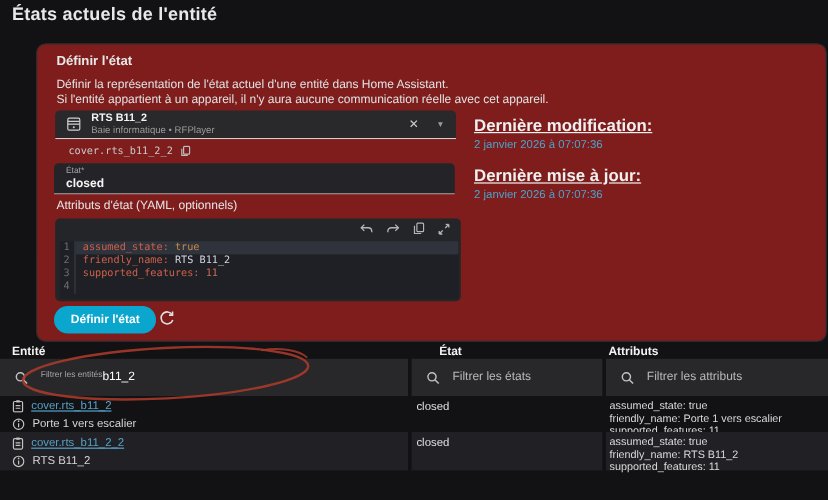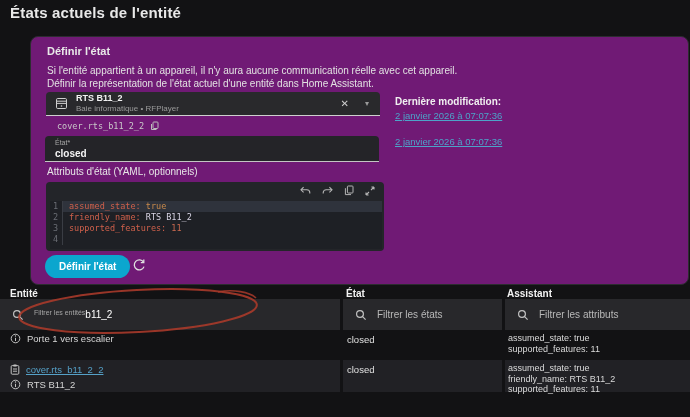--- a/index.html
+++ b/index.html
@@ -6,21 +6,21 @@
   html,body { margin:0; padding:0; }
   body {
     width:690px; height:417px; position:relative; overflow:hidden;
     background:#121214; color:#e8e8e8;
     font-family:"Liberation Sans", sans-serif;
   }
   .page-title { position:absolute; left:10px; top:4px; font-size:15px; font-weight:700; letter-spacing:.2px; }
 
   
   .card { position:absolute; left:30px; top:36px; width:659px; height:249px;
-          background:#701a75; border:1px solid #2c2c30; border-radius:8px; }
+          background:#7f1d1d; border:1px solid #2c2c30; border-radius:8px; }
   .card-title { position:absolute; left:16px; top:8px; font-size:11px; font-weight:700; }
   .desc { position:absolute; left:16px; top:27px; font-size:10px; line-height:13px; color:#e2e2e2; }
 
   .picker { position:absolute; left:15px; top:55px; width:334px; height:24px;
             background:#29292c; border-bottom:1px solid #cfcfcf; border-radius:4px 4px 0 0;
             display:flex; align-items:center; gap:8px; padding:0 9px; cursor:pointer; }
   .picker-texts { display:flex; flex-direction:column; }
   .picker-name { font-size:9px; font-weight:700; color:#f2f2f2; margin-bottom:2px; line-height:1; }
   .picker-sub  { font-size:8px; color:#9a9a9a; line-height:1; }
   .picker-clear { margin-left:auto; font-size:10px; color:#cfcfcf; }
@@ -47,31 +47,31 @@
   .ln { width:13px; flex:none; text-align:right; padding-right:4px; color:#6a6d74;
         border-right:1px solid #3a3d44; }
   .lc { flex:1; padding-left:6px; white-space:pre; color:#d8d8d8; }
   .cl.active .lc { background:#2f333c; }
   .yk { color:#cf604b; }
   .yv-bool { color:#c98a4b; }
   .yv-str  { color:#d8d4e4; }
   .yv-num  { color:#cc6a50; }
 
   .info-block { position:absolute; left:364px; top:59px; display:flex; flex-direction:column; }
-  .info-label { font-size:10px; font-weight:700; color:#f0f0f0; }
-  .info-link  { font-size:9.5px; color:#4da3c9; text-decoration:underline; margin:3px 0 12px 0; cursor:pointer; }
+  .info-label { font-size:14px; font-weight:700; color:#f0f0f0;text-decoration:underline; }
+  .info-link  { font-size:9.5px; color:#4da3c9; margin:3px 0 12px 0; cursor:pointer; }
 
   .submit-btn { position:absolute; left:14px; top:218px; height:23px; padding:0 14px;
                 background:#0ba6ce; color:#fff; border:none; border-radius:12px;
                 font-size:10px; font-weight:700; font-family:inherit; display:flex; align-items:center; cursor:pointer; }
   .refresh-btn { position:absolute; left:101px; top:221px; cursor:pointer; }
 
   
   .th { position:absolute; top:288px; font-size:10px; font-weight:700; color:#f2f2f2; }
-  .th-entity { left:10px; } .th-state { left:346px; } .th-attr { left:507px; }
+  .th-entity { left:10px; } .th-state { left:366px; } .th-attr { left:507px; }
 
   .fcell { position:absolute; top:299px; height:31px; background:#28282b;
            display:flex; align-items:center; cursor:text; }
   .fc1 { left:0; width:340px; } .fc2 { left:343px; width:159px; } .fc3 { left:505px; width:190px; }
   .fsearch { margin-left:12px; flex:none; }
   .fstack { display:flex; flex-direction:row; margin-left:10px; }
   .flabel { font-size:7px; color:#a5a5a5; margin-bottom:2px; }
   .fvalue { font-size:10px; color:#ffffff; }
   .fplaceholder { font-size:10px; color:#b9b9b9; margin-left:10px; }
 
@@ -92,22 +92,22 @@
 </style>
 </head>
 <body>
 
 <div class="page-title">États actuels de l'entité</div>
 
 <div class="card">
   <div class="card-title">Définir l'état</div>
 
   <div class="desc">
+    <div>Définir la représentation de l'état actuel d'une entité dans Home Assistant.</div>
     <div>Si l'entité appartient à un appareil, il n'y aura aucune communication réelle avec cet appareil.</div>
-    <div>Définir la représentation de l'état actuel d'une entité dans Home Assistant.</div>
   </div>
 
   <div class="picker">
     <span>
       <svg width="13" height="13" viewBox="0 0 13 13" fill="none" stroke="#cfcfcf" stroke-width="1">
         <rect x="1.5" y="1.5" width="10" height="10" rx="1.2"></rect>
         <line x1="1.5" y1="4.2" x2="11.5" y2="4.2"></line>
         <line x1="1.5" y1="6.4" x2="11.5" y2="6.4"></line>
         <circle cx="6.5" cy="9" r="0.8" fill="#cfcfcf" stroke="none"></circle>
       </svg>
@@ -180,35 +180,36 @@
       <div class="cl">
         <span class="ln">4</span>
         <span class="lc"></span>
       </div>
     </div>
   </div>
 
   <div class="info-block">
     <span class="info-label">Dernière modification:</span>
     <span class="info-link">2 janvier 2026 à 07:07:36</span>
+    <span class="info-label">Dernière mise à jour:</span>
     <span class="info-link">2 janvier 2026 à 07:07:36</span>
   </div>
 
   <button class="submit-btn">Définir l'état</button>
   <span class="refresh-btn">
     <svg width="14" height="14" viewBox="0 0 14 14" fill="none" stroke="#e0e0e0" stroke-width="1.3">
       <path d="M11.5 4.2 A5 5 0 1 0 12 8.6"></path>
       <path d="M11.8 1.6 V4.6 H8.8"></path>
     </svg>
   </span>
 </div>
 
 <div class="th th-entity">Entité</div>
 <div class="th th-state">État</div>
-<div class="th th-attr">Assistant</div>
+<div class="th th-attr">Attributs</div>
 
 <div class="fcell fc1">
   <span class="fsearch">
     <svg width="12" height="12" viewBox="0 0 12 12" fill="none" stroke="#c2c2c2" stroke-width="1.2">
       <circle cx="5" cy="5" r="3.4"></circle>
         <line x1="7.6" y1="7.6" x2="10.6" y2="10.6"></line>
     </svg>
   </span>
   <span class="fstack">
     <span class="flabel">Filtrer les entités</span>
@@ -230,49 +231,61 @@
       <circle cx="5" cy="5" r="3.4"></circle>
         <line x1="7.6" y1="7.6" x2="10.6" y2="10.6"></line>
     </svg>
   </span>
   <span class="fplaceholder">Filtrer les attributs</span>
 </div>
 
 <div class="rcell r1 c1">
   <div class="eline">
     <span>
-      <svg width="11" height="11" viewBox="0 0 11 11" fill="none" stroke="#c2c2c2" stroke-width="1">
-        <circle cx="5.5" cy="5.5" r="4.3"></circle>
-        <line x1="5.5" y1="4.8" x2="5.5" y2="8"></line>
-          <circle cx="5.5" cy="3" r="0.7" fill="#c2c2c2" stroke="none"></circle>
-      </svg>
-    </span>
-    <span class="ename">Porte 1 vers escalier</span>
-  </div>
-</div>
-<div class="rcell r1 c2">
-  <div class="scell-text">closed</div>
-</div>
-<div class="rcell r1 c3">
-  <div class="attr-lines">
-    <div>assumed_state: true</div>
-    <div>supported_features: 11</div>
-  </div>
-</div>
-
-<div class="rcell r2 c1">
-  <div class="eline" style="margin-top:3px;">
-    <span>
       <svg width="10" height="11" viewBox="0 0 10 11" fill="none" stroke="#c2c2c2" stroke-width="1">
         <rect x="1.2" y="1.6" width="7.6" height="8.6" rx="1"></rect>
         <rect x="3.4" y="0.6" width="3.2" height="1.8" rx="0.5" fill="#c2c2c2" stroke="none"></rect>
         <line x1="3" y1="5" x2="7" y2="5"></line>
           <line x1="3" y1="7.2" x2="7" y2="7.2"></line>
       </svg>
     </span>
+    <span class="elink">cover.rts_b11_2</span>
+  </div>
+  <div class="eline">
+    <span>
+      <svg width="11" height="11" viewBox="0 0 11 11" fill="none" stroke="#c2c2c2" stroke-width="1">
+        <circle cx="5.5" cy="5.5" r="4.3"></circle>
+        <line x1="5.5" y1="4.8" x2="5.5" y2="8"></line>
+          <circle cx="5.5" cy="3" r="0.7" fill="#c2c2c2" stroke="none"></circle>
+      </svg>
+    </span>
+    <span class="ename">Porte 1 vers escalier</span>
+  </div>
+</div>
+<div class="rcell r1 c2">
+  <div class="scell-text">closed</div>
+</div>
+<div class="rcell r1 c3">
+  <div class="attr-lines">
+    <div>assumed_state: true</div>
+    <div>friendly_name: Porte 1 vers escalier</div>
+    <div>supported_features: 11</div>
+  </div>
+</div>
+
+<div class="rcell r2 c1">
+  <div class="eline" style="margin-top:3px;">
+    <span>
+      <svg width="10" height="11" viewBox="0 0 10 11" fill="none" stroke="#c2c2c2" stroke-width="1">
+        <rect x="1.2" y="1.6" width="7.6" height="8.6" rx="1"></rect>
+        <rect x="3.4" y="0.6" width="3.2" height="1.8" rx="0.5" fill="#c2c2c2" stroke="none"></rect>
+        <line x1="3" y1="5" x2="7" y2="5"></line>
+          <line x1="3" y1="7.2" x2="7" y2="7.2"></line>
+      </svg>
+    </span>
     <span class="elink">cover.rts_b11_2_2</span>
   </div>
   <div class="eline">
     <span>
       <svg width="11" height="11" viewBox="0 0 11 11" fill="none" stroke="#c2c2c2" stroke-width="1">
         <circle cx="5.5" cy="5.5" r="4.3"></circle>
         <line x1="5.5" y1="4.8" x2="5.5" y2="8"></line>
           <circle cx="5.5" cy="3" r="0.7" fill="#c2c2c2" stroke="none"></circle>
       </svg>
     </span>

